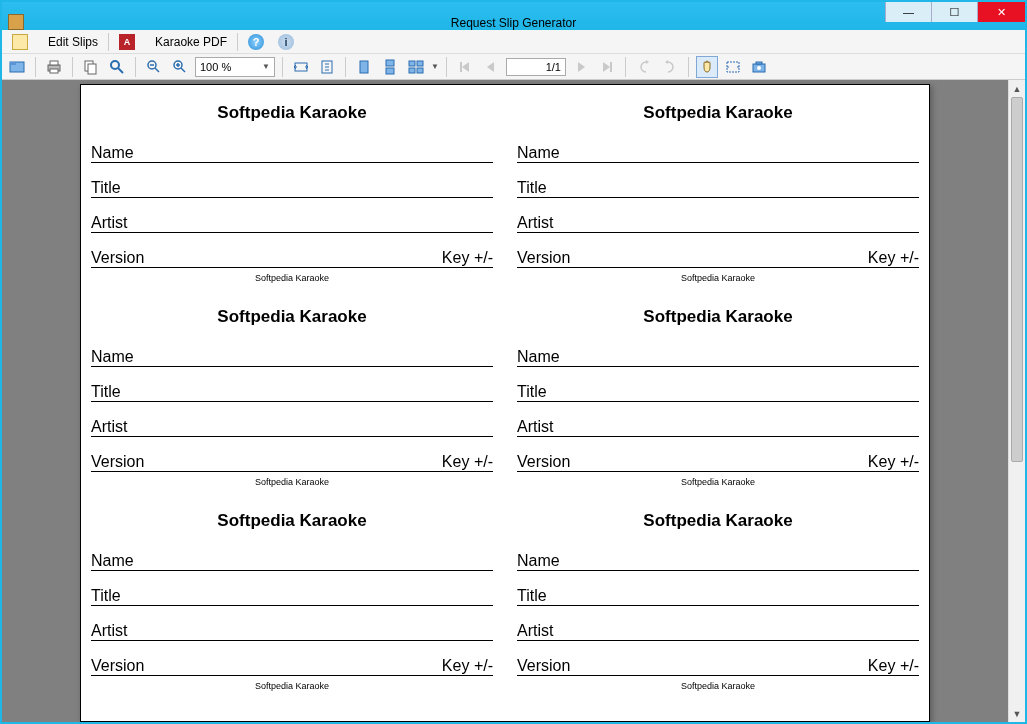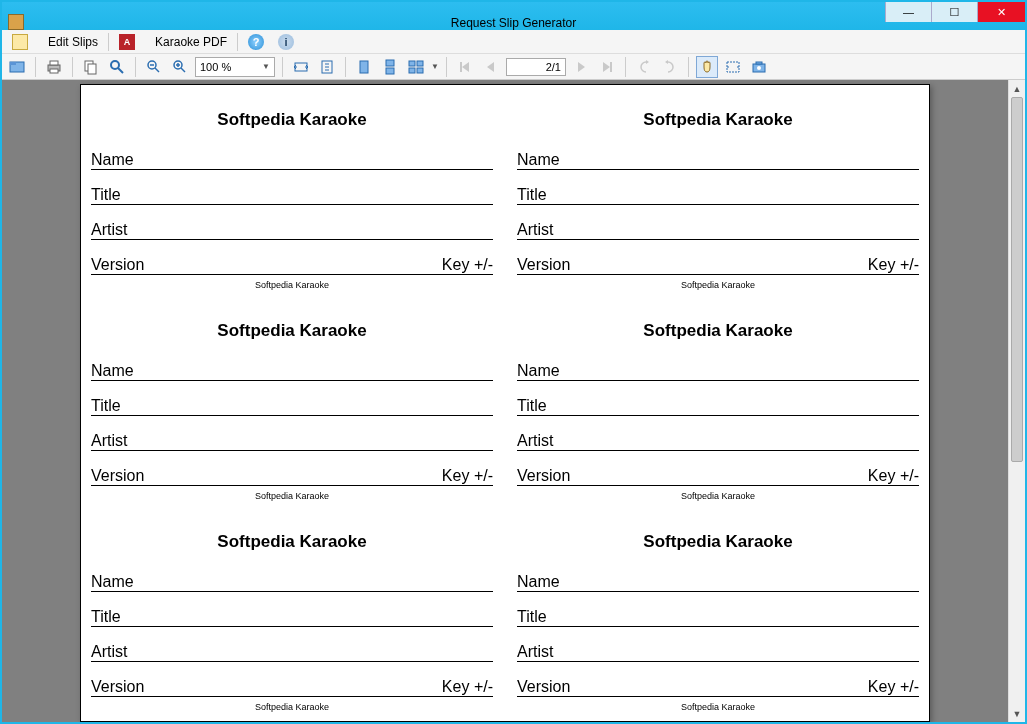--- a/index.html
+++ b/index.html
@@ -170,21 +170,20 @@
 }
 .slip-grid {
   display: grid;
   grid-template-columns: 1fr 1fr;
   column-gap: 24px;
   row-gap: 14px;
 }
 .slip {
   display: flex;
   flex-direction: column;
-  margin-top: 7px;
 }
 .slip-title {
   font-family: Arial, sans-serif;
   font-weight: bold;
   font-size: 17px;
   text-align: center;
   margin: 8px 0 14px;
 }
 .slip-row {
   display: flex;
@@ -325,21 +324,21 @@
         <path d="M12 3 L5 8 L12 13 Z" fill="#888"></path>
         <rect x="3" y="3" width="2" height="10" fill="#888"></rect>
       </svg>
   </div>
   <div class="tbtn disabled">
     <svg viewBox="0 0 16 16">
         <path d="M11 3 L4 8 L11 13 Z" fill="#888"></path>
       </svg>
   </div>
   <div class="page-input">
-    <span>2/1</span>
+    <span>1/1</span>
   </div>
   <div class="tbtn disabled">
     <svg viewBox="0 0 16 16">
         <path d="M5 3 L12 8 L5 13 Z" fill="#888"></path>
       </svg>
   </div>
   <div class="tbtn disabled">
     <svg viewBox="0 0 16 16">
         <path d="M4 3 L11 8 L4 13 Z" fill="#888"></path>
         <rect x="11" y="3" width="2" height="10" fill="#888"></rect>

